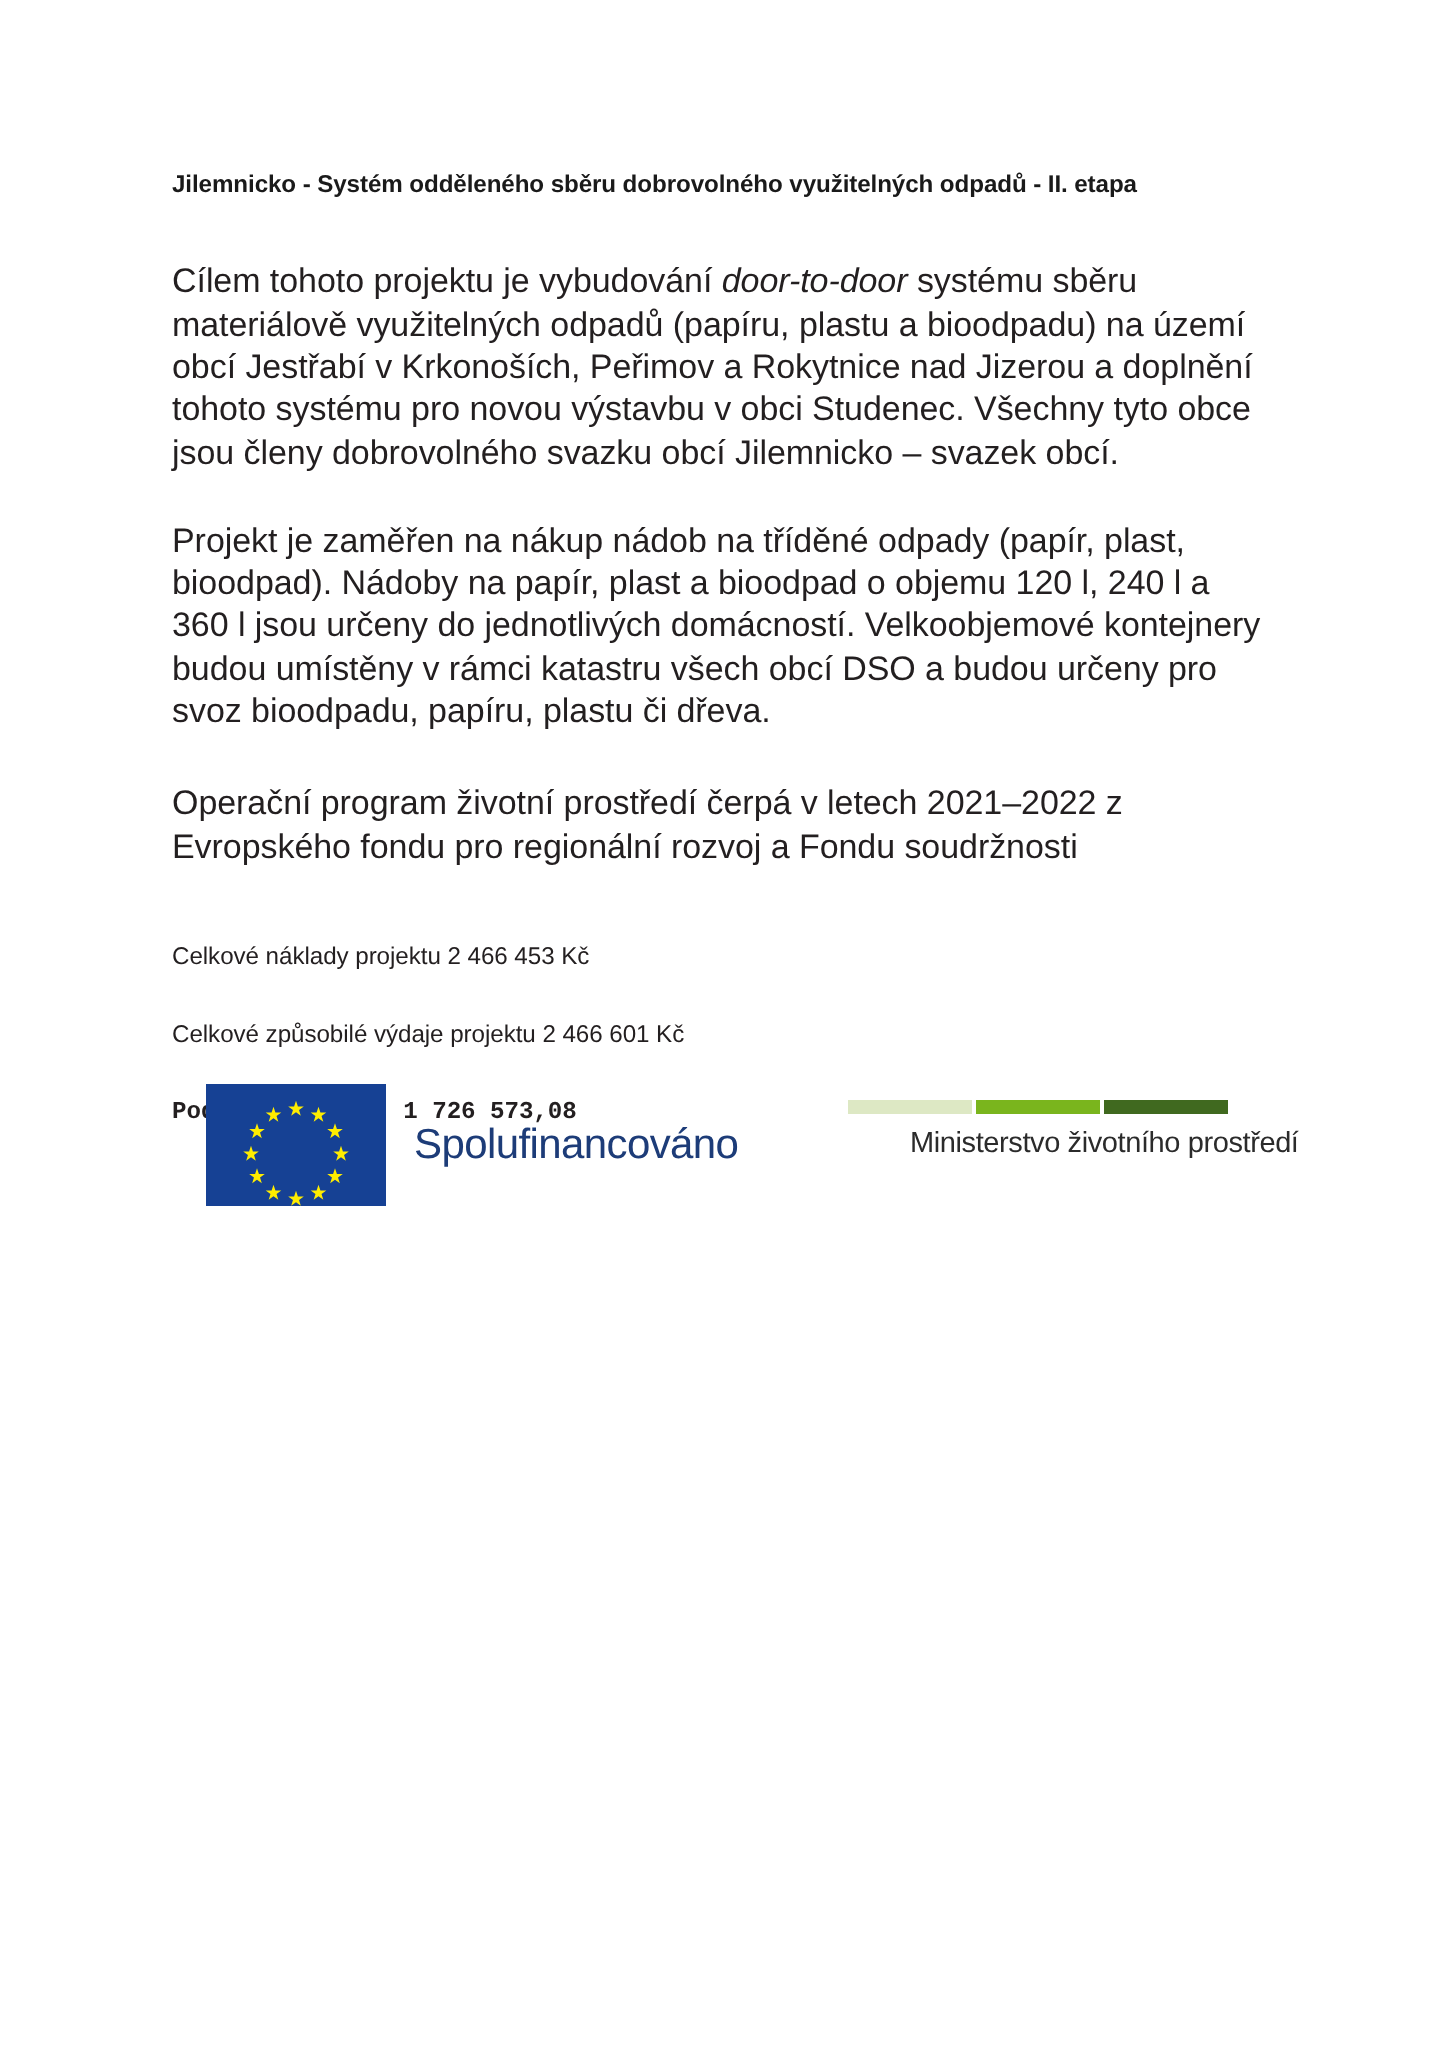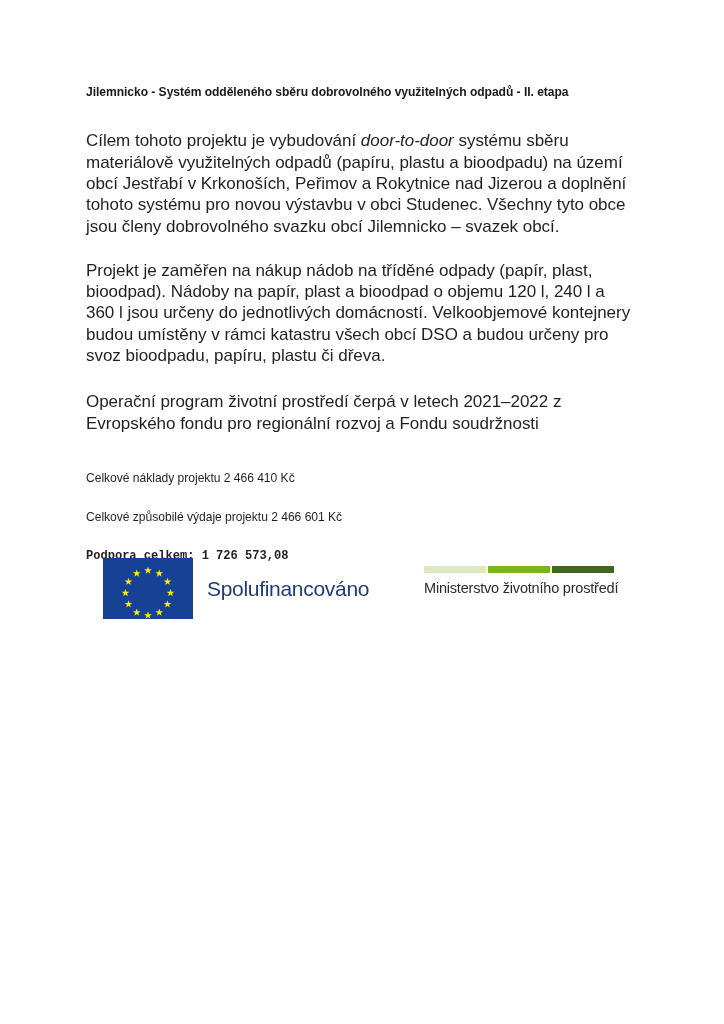--- a/index.html
+++ b/index.html
@@ -72,21 +72,21 @@
   .fig-line.bold {
     font-weight: bold;
     margin-bottom: 0;
     font-family: Liberation Mono, monospace;
   }
 
   
   .logo-band {
     position: absolute;
     left: 0;
-    top: 552px;
+    top: 536px;
     width: 580px;
     height: 80px;
   }
 
   .eu-logo {
     position: absolute;
     left: 103px;
     top: 6px;
     display: flex;
     align-items: center;
@@ -144,39 +144,40 @@
   .bar.b2 { flex: 0 0 62px; background: #7ab51d; }
   .bar.b3 { flex: 0 0 62px; background: #40691f; }
 
   .ministry-text {
     margin-top: 6px;
     font-size: 14.5px;
     line-height: 18px;
     color: #2b2b2b;
     letter-spacing: -0.2px;
     white-space: nowrap;
+    margin-left: 31px;
   }
 </style>
 </head>
 <body>
 
 <div class="page">
 
   <div class="content">
 
     <h1 class="doc-title">Jilemnicko - Systém odděleného sběru dobrovolného využitelných odpadů - II. etapa</h1>
 
     <p class="para"><span>Cílem tohoto projektu je vybudování </span><em>door-to-door</em><span> systému sběru materiálově využitelných odpadů (papíru, plastu a bioodpadu) na území obcí Jestřabí v Krkonoších, Peřimov a Rokytnice nad Jizerou a doplnění tohoto systému pro novou výstavbu v obci Studenec. Všechny tyto obce jsou členy dobrovolného svazku obcí Jilemnicko – svazek obcí.</span></p>
 
     <p class="para tight">Projekt je zaměřen na nákup nádob na tříděné odpady (papír, plast, bioodpad). Nádoby na papír, plast a bioodpad o objemu 120 l, 240 l a 360 l jsou určeny do jednotlivých domácností. Velkoobjemové kontejnery budou umístěny v rámci katastru všech obcí DSO a budou určeny pro svoz bioodpadu, papíru, plastu či dřeva.</p>
 
     <p class="para">Operační program životní prostředí čerpá v letech 2021–2022 z Evropského fondu pro regionální rozvoj a Fondu soudržnosti</p>
 
     <div class="figures">
-      <p class="fig-line">Celkové náklady projektu 2 466 410 Kč</p>
+      <p class="fig-line">Celkové náklady projektu 2 466 453 Kč</p>
       <p class="fig-line">Celkové způsobilé výdaje projektu 2 466 601 Kč</p>
       <p class="fig-line bold">Podpora celkem: 1 726 573,08</p>
     </div>
 
   </div>
 
   <div class="logo-band">
 
     <div class="eu-logo">
       <div class="eu-flag">

